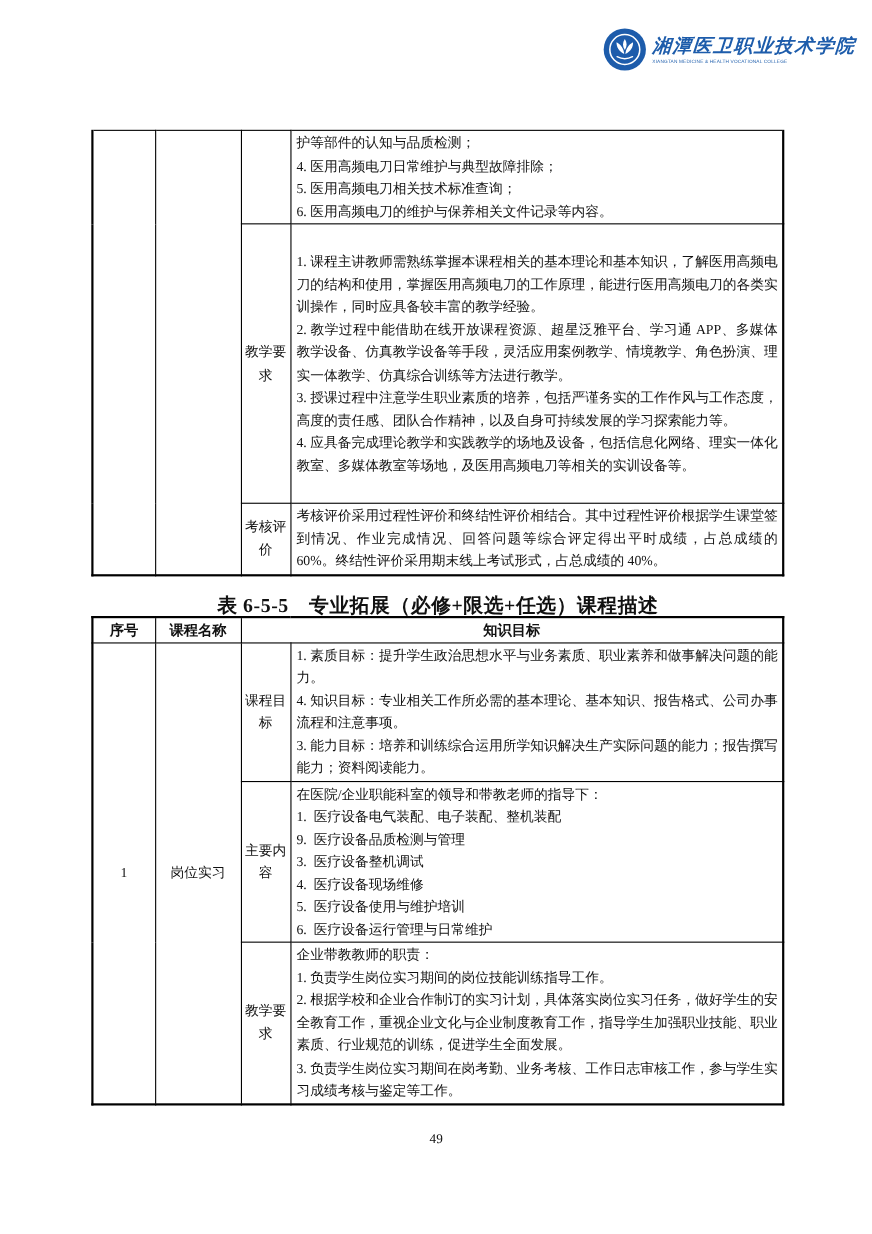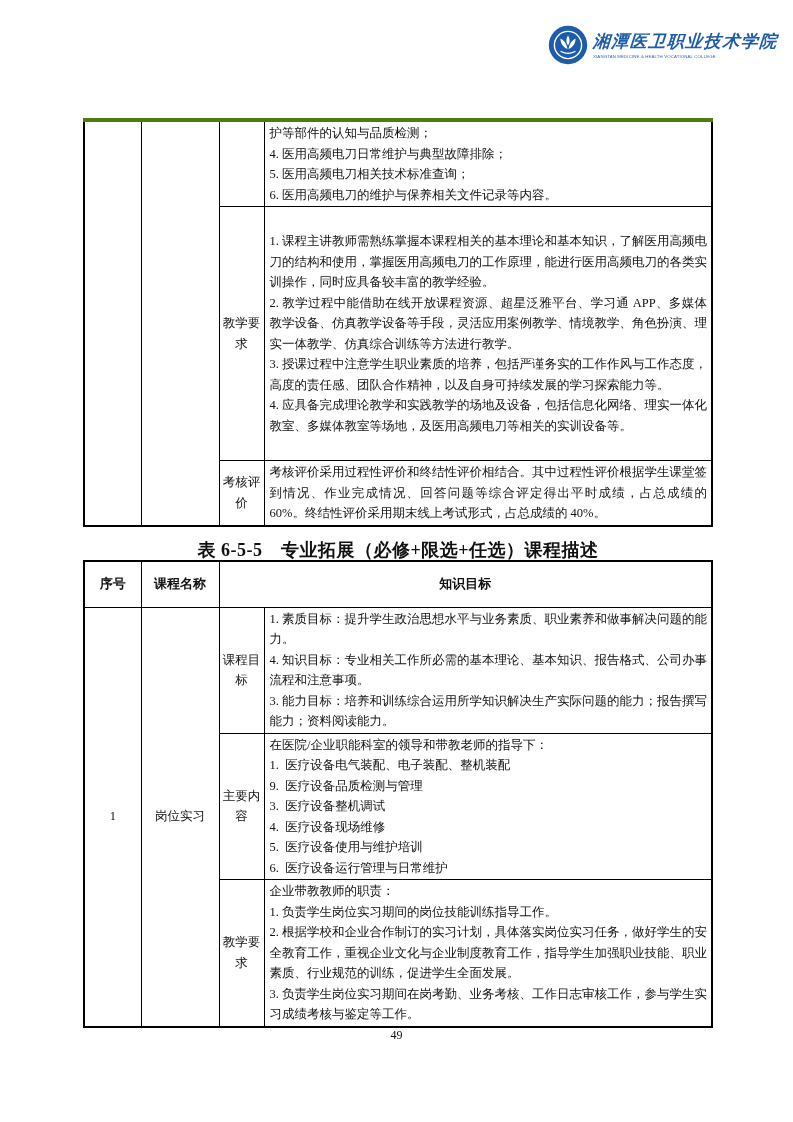--- a/index.html
+++ b/index.html
@@ -24,41 +24,41 @@
     font-size:6px;color:#2a66b0;letter-spacing:0.2px;white-space:nowrap;
     transform:scale(0.72);transform-origin:left top;margin-top:1px;
     font-family:"Liberation Sans","DejaVu Sans",sans-serif;
   }
   
   table.t{
     position:absolute;left:83px;width:630px;
     border-collapse:collapse;table-layout:fixed;
     border:2px solid #000;
   }
-  table.t1{top:118px;border-top:4px solid #4d7c0f;}
+  table.t1{top:118px;border-top:1px solid #4d7c0f;}
   table.t2{top:560px;}
   table.t td{
     border:1px solid #000;
     box-sizing:border-box;
     font-size:12.5px;line-height:20.5px;
     vertical-align:middle;
   }
   td.cell-content{
     vertical-align:top;
     padding:1px 4px 1px 5px;
   }
   td.cell-label{
     text-align:center;
     padding:0 0;
     word-break:break-all;
   }
   td.cell-center{text-align:center;}
   tr.head td{
     font-weight:bold;font-size:13px;text-align:center;
-    height:23px;padding:12px;
+    height:23px;padding:0;
   }
   .p{
     text-align:justify;
     white-space:pre-wrap;
     overflow-wrap:break-word;
   }
   
   .t2-caption{
     position:absolute;left:83px;top:538px;width:630px;
     text-align:center;font-weight:bold;font-size:18px;

